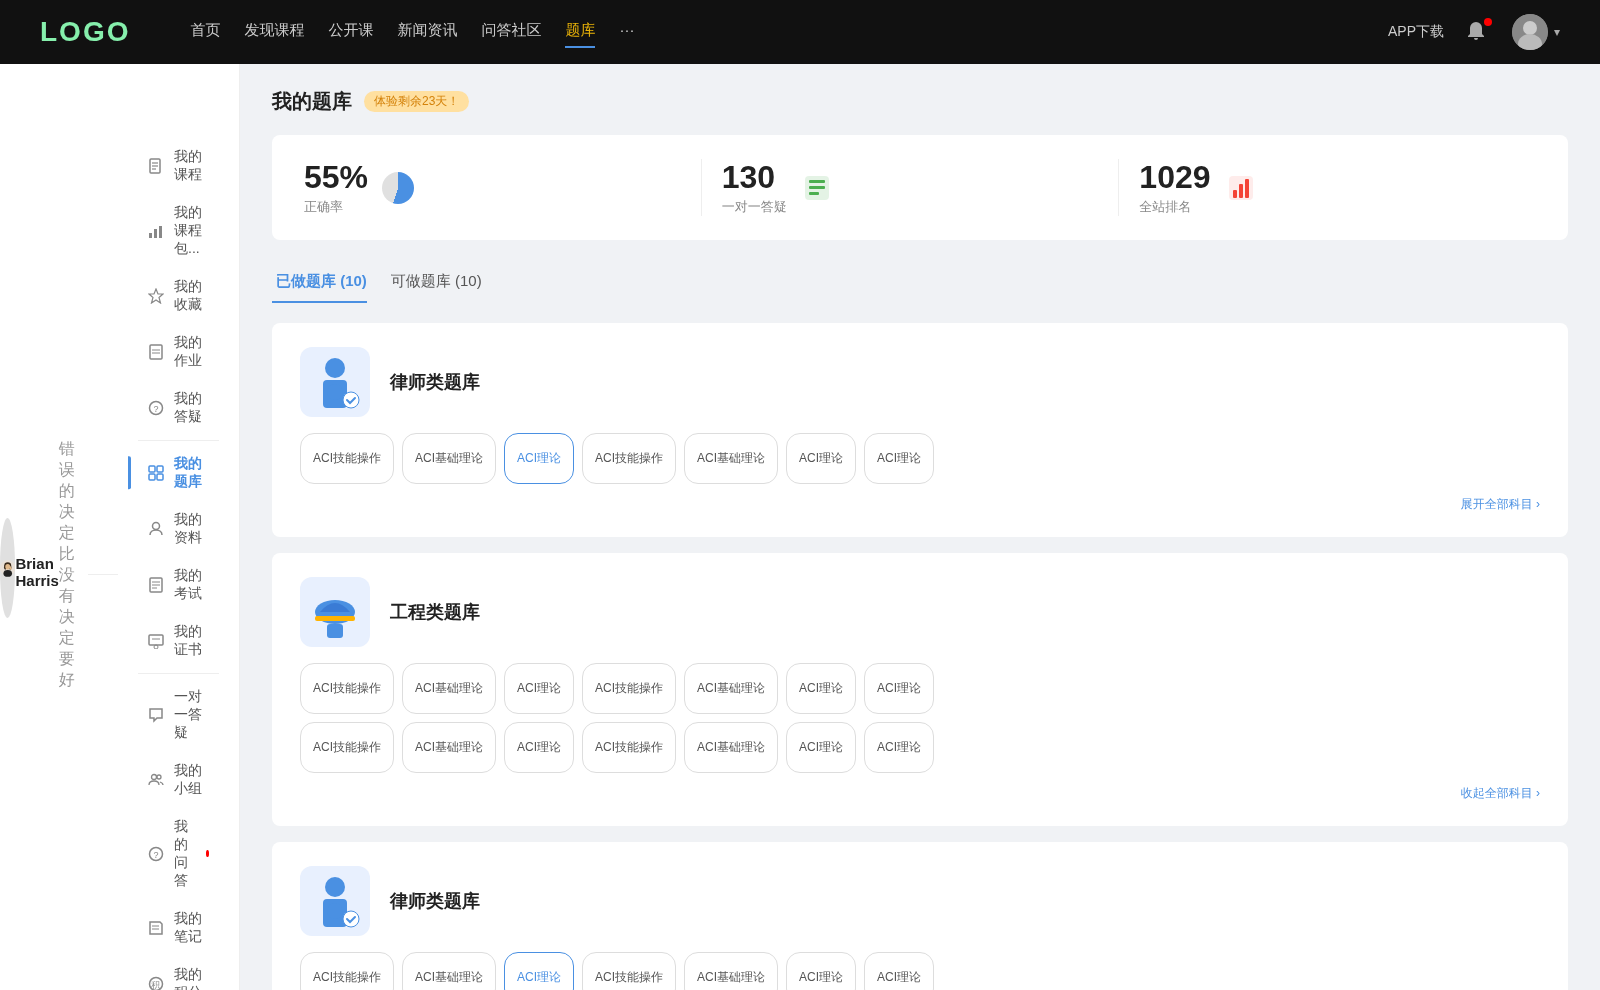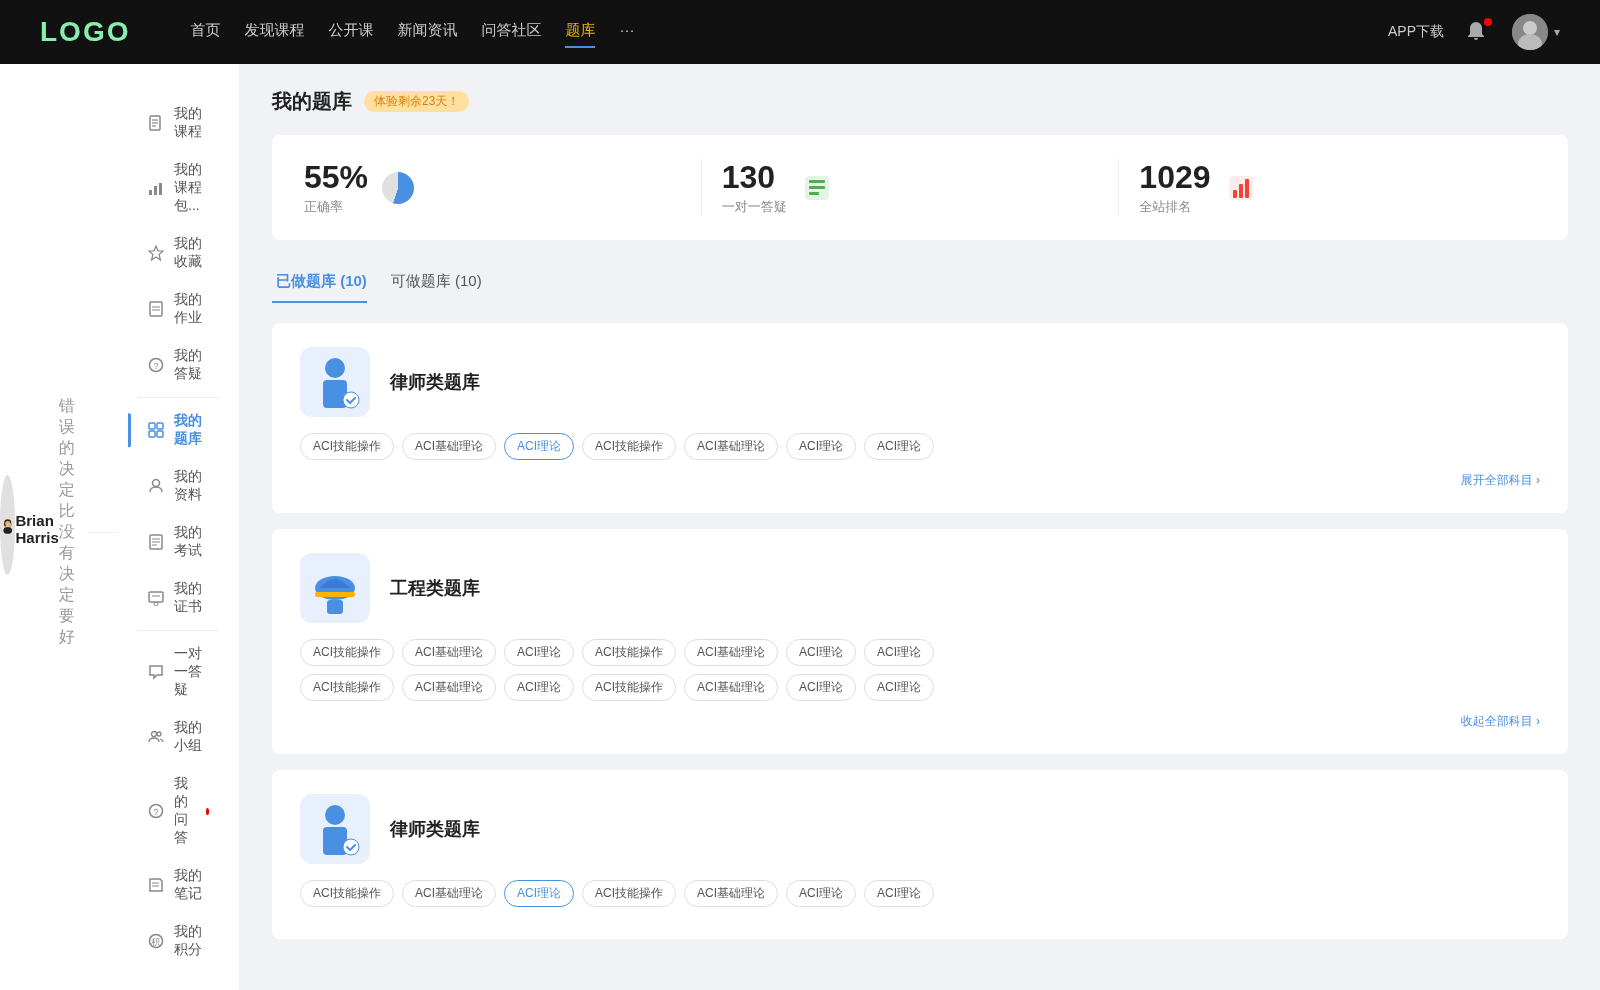--- a/index.html
+++ b/index.html
@@ -284,21 +284,21 @@
     }
     .tags-row {
       display: flex;
       flex-wrap: wrap;
       gap: 8px;
       margin-bottom: 8px;
     }
     .tag {
       border: 1px solid #ddd;
       border-radius: 14px;
-      padding: 4px 12px;
+      padding: 16px 12px;
       font-size: 12px;
       color: #555;
       cursor: pointer;
     }
     .tag.active {
       border-color: #4a90e2;
       color: #4a90e2;
     }
     .expand-link {
       text-align: right;

